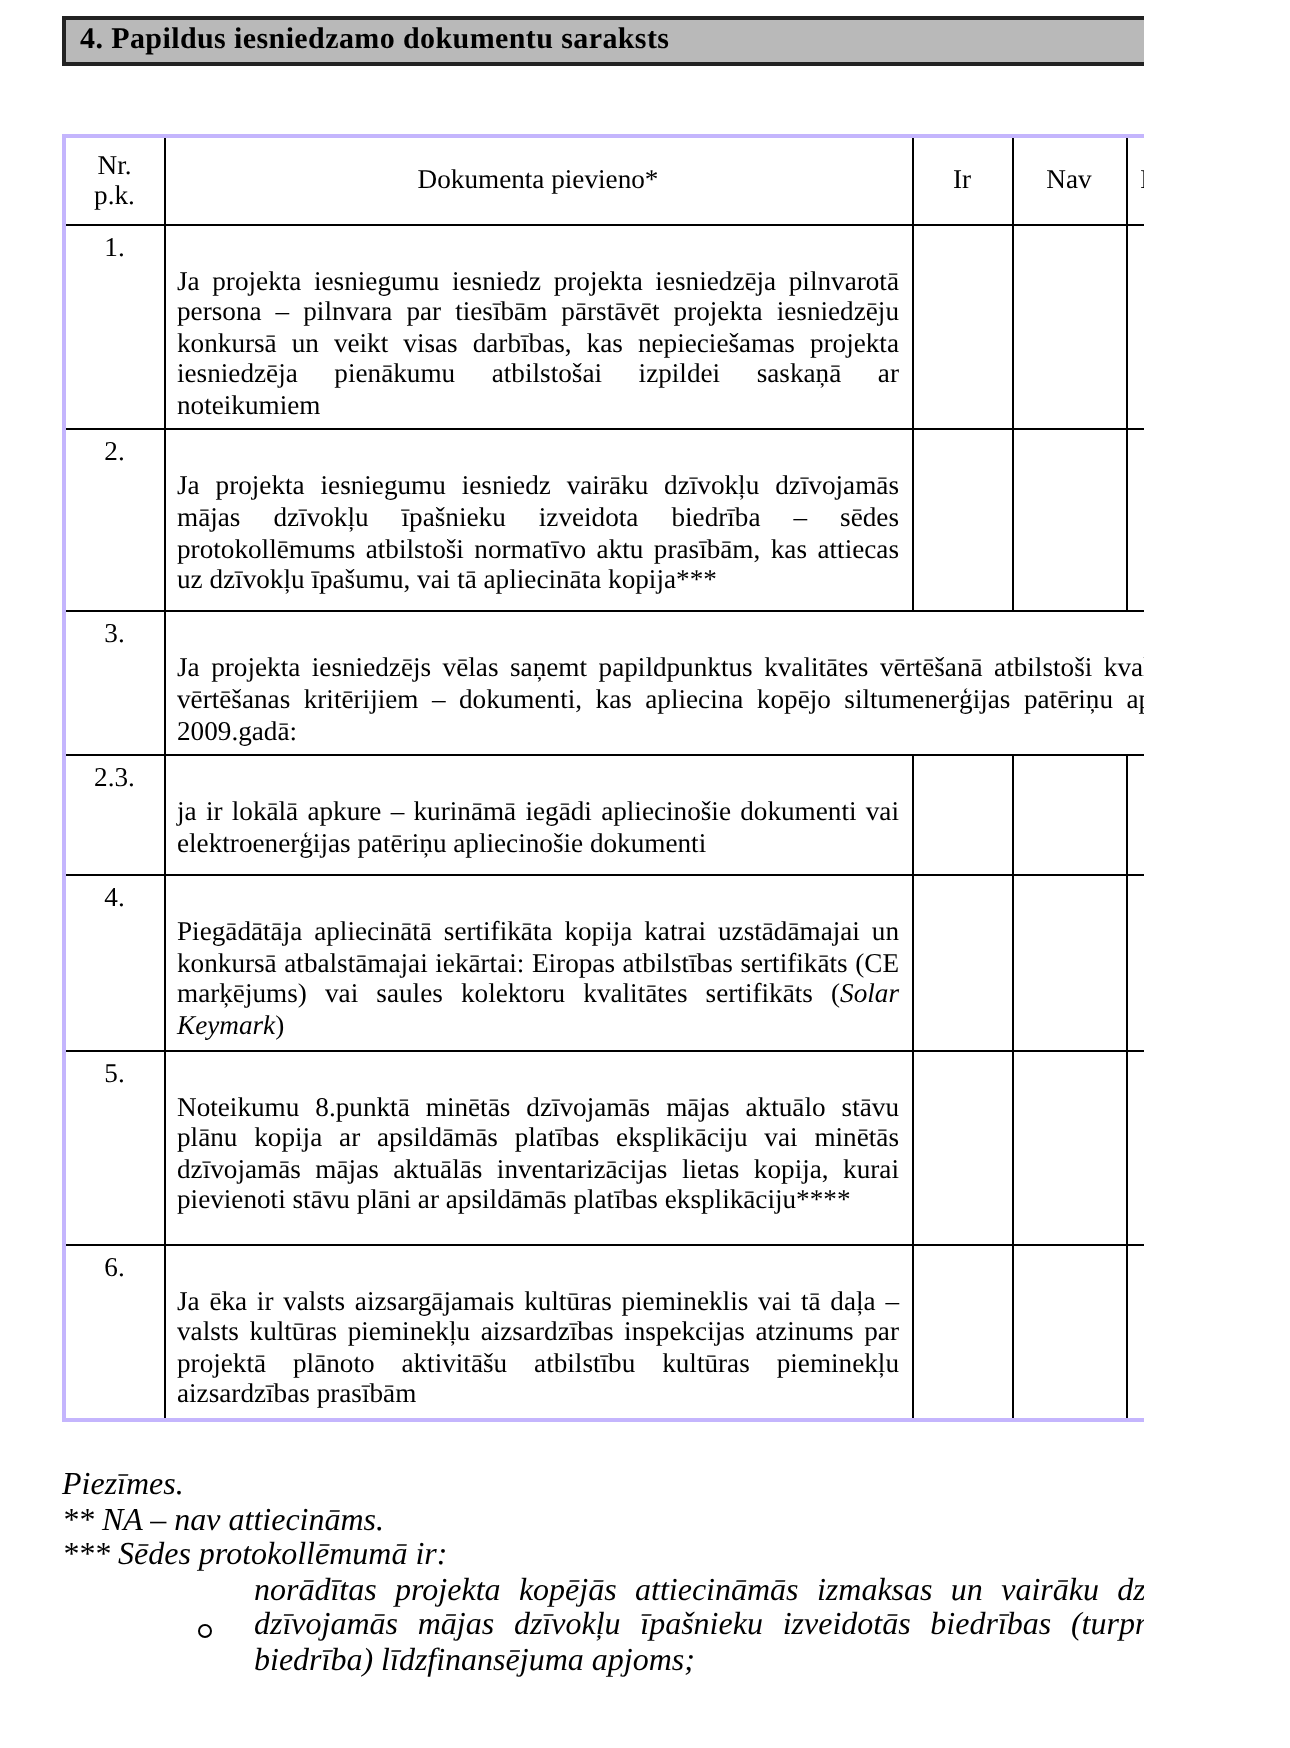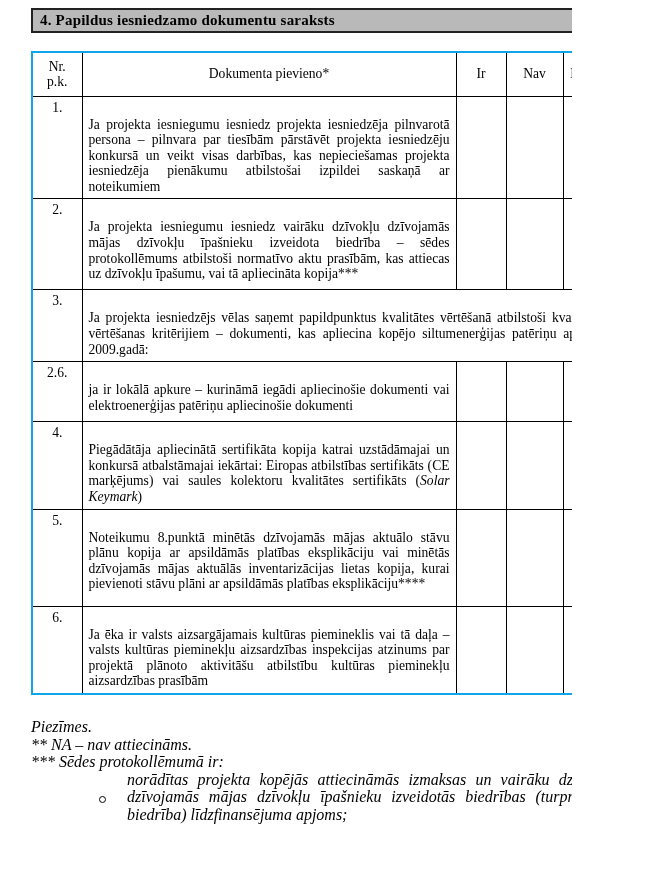--- a/index.html
+++ b/index.html
@@ -24,24 +24,24 @@
     width: 581px;
     background: #b9b9b9;
     border: 2px solid #222222;
     padding: 1px 6px 2px 7px;
     font-size: 15px;
     font-weight: bold;
     line-height: 18px;
     letter-spacing: 0.2px;
   }
   table.doc-table {
-    margin-top: 18px;
+    margin-top: 34px;
     width: 579px;
     border-collapse: collapse;
-    border: 2px solid #0ea5e9;
+    border: 2px solid #c4b5fd;
     table-layout: fixed;
   }
   table.doc-table th,
   table.doc-table td {
     border: 1.5px solid #000000;
     font-size: 13.6px;
     line-height: 15.6px;
     font-weight: normal;
     box-sizing: border-box;
   }
@@ -139,21 +139,21 @@
         <td class="desc">Ja projekta iesniegumu iesniedz vairāku dzīvokļu dzīvojamās mājas dzīvokļu īpašnieku izveidota biedrība – sēdes protokollēmums atbilstoši normatīvo aktu prasībām, kas attiecas uz dzīvokļu īpašumu, vai tā apliecināta kopija***</td>
         <td class="chk"></td>
         <td class="chk"></td>
         <td class="chk"></td>
       </tr>
       <tr style="height:62px">
         <td class="num">3.</td>
         <td class="desc" colspan="4">Ja projekta iesniedzējs vēlas saņemt papildpunktus kvalitātes vērtēšanā atbilstoši kvalitātes vērtēšanas kritērijiem – dokumenti, kas apliecina kopējo siltumenerģijas patēriņu apkurei 2009.gadā:</td>
       </tr>
       <tr style="height:60px">
-        <td class="num">2.6.</td>
+        <td class="num">2.3.</td>
         <td class="desc">ja ir lokālā apkure – kurināmā iegādi apliecinošie dokumenti vai elektroenerģijas patēriņu apliecinošie dokumenti</td>
         <td class="chk"></td>
         <td class="chk"></td>
         <td class="chk"></td>
       </tr>
       <tr style="height:79px">
         <td class="num">4.</td>
         <td class="desc"><span>Piegādātāja apliecinātā sertifikāta kopija katrai uzstādāmajai un konkursā atbalstāmajai iekārtai: Eiropas atbilstības sertifikāts (CE marķējums) vai saules kolektoru kvalitātes sertifikāts (</span><span class="it">Solar Keymark</span><span>)</span></td>
         <td class="chk"></td>
         <td class="chk"></td>

